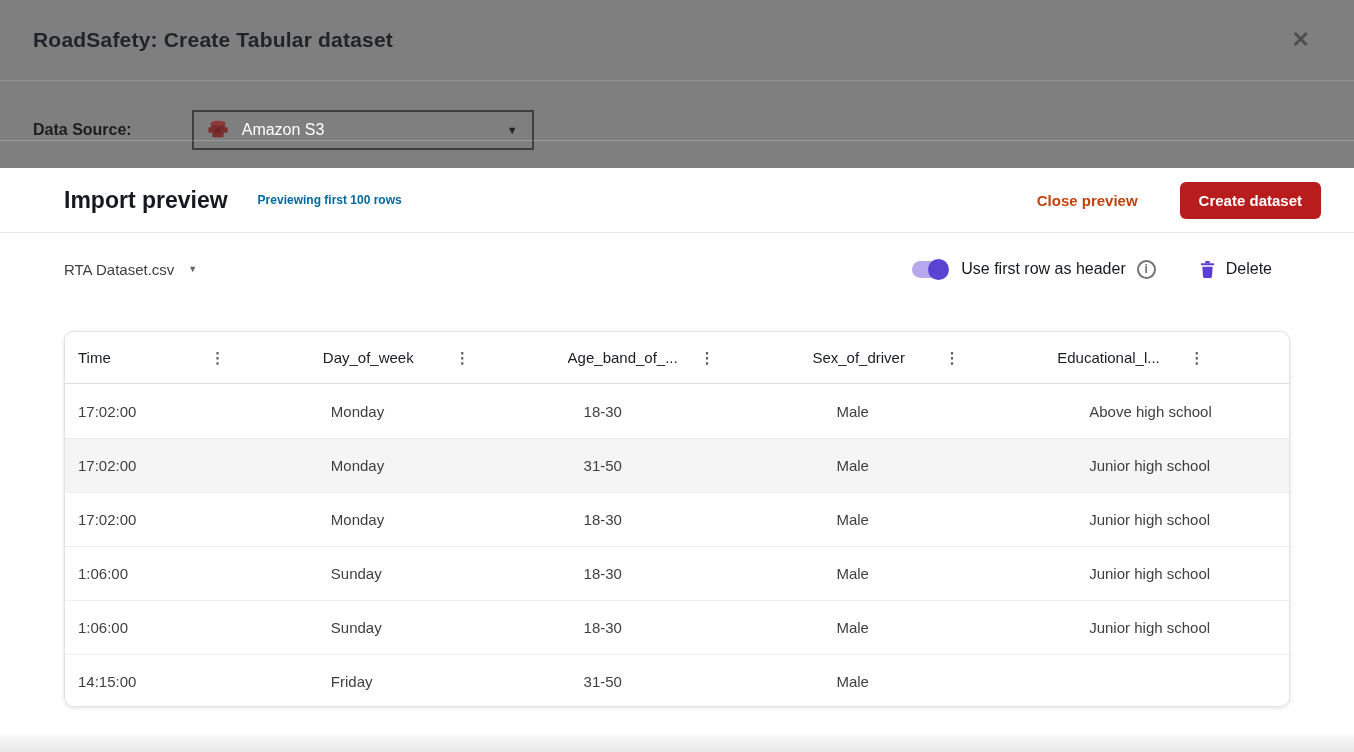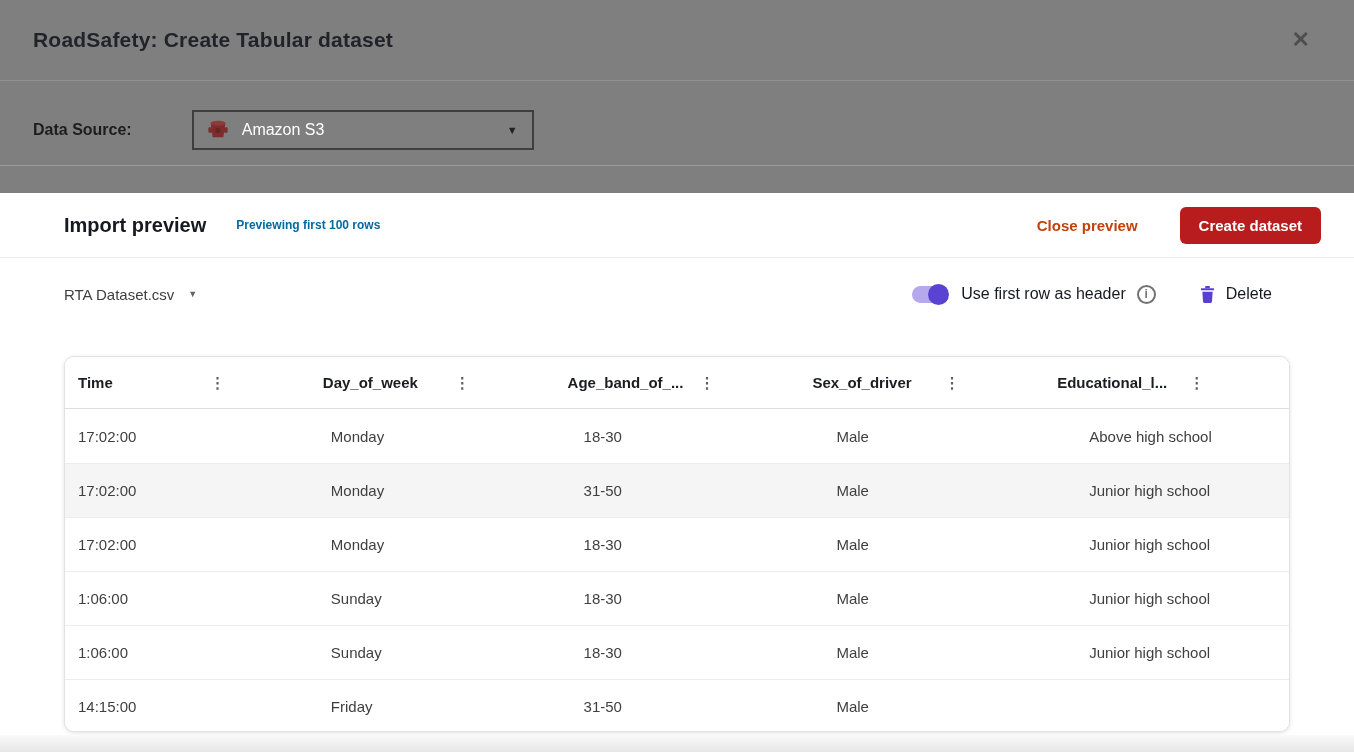--- a/index.html
+++ b/index.html
@@ -4,21 +4,21 @@
 <style>
   * { box-sizing: border-box; }
   html,body { margin:0; padding:0; }
   body {
     width:1354px; height:752px; overflow:hidden;
     font-family:"Liberation Sans", sans-serif;
     background:#ffffff; position:relative;
   }
 
   
-  .dim-header { height:193px; background:#7f7f7f; position:relative; }
+  .dim-header { height:168px; background:#7f7f7f; position:relative; }
   .modal-titlebar {
     height:81px; display:flex; align-items:center; justify-content:space-between;
     padding:0 44px 0 33px; border-bottom:1px solid #909090;
   }
   .modal-title { font-size:21px; font-weight:bold; color:#20242a; letter-spacing:.2px; }
   .close-icon { font-size:22px; color:#4e4e4e; cursor:pointer; line-height:1; font-weight:bold; }
   .datasource-row { display:flex; align-items:center; padding:29px 0 0 33px;gap:40px; }
   .ds-label { font-size:16px; font-weight:bold; color:#1d1d1d; margin-right:20px; }
   .ds-select {
     width:342px; height:40px; border:2px solid #3e3e3e;
@@ -30,21 +30,21 @@
   .dim-header::after {
     content:""; position:absolute; left:0; right:0; bottom:27px; height:1px;
     background:rgba(255,255,255,0.22);
   }
 
   
   .preview-header {
     height:65px; display:flex; align-items:center;
     padding:0 33px 0 64px; border-bottom:1px solid #eaeaea; background:#fff;
   }
-  .preview-title { font-size:20px; font-weight:bold; color:#16191f; }
+  .preview-title { font-size:23px; font-weight:bold; color:#16191f; }
   .preview-subtitle { font-size:12px; font-weight:bold; color:#0369a1; margin-left:30px; }
   .spacer { flex:1; }
   .close-link { font-size:15px; font-weight:bold; color:#c2410c; margin-right:42px; cursor:pointer; }
   .create-btn {
     background:#b91c1c; color:#fff; font-family:inherit; font-size:15px; font-weight:bold;
     border:none; border-radius:6px; padding:10px 19px; cursor:pointer;
   }
 
   .file-row { height:72px; display:flex; align-items:center; padding:0 82px 0 64px; background:#fff; }
   .file-name { font-size:15px; color:#3f3f3f; }
@@ -73,21 +73,21 @@
     margin:26px 64px 0; width:1226px; height:376px;
     border:1px solid #e2e2e2; border-radius:10px; background:#fff;
     box-shadow:0 1px 4px rgba(0,0,0,0.12); overflow:hidden;
   }
   .thead {
     display:grid; grid-template-columns:repeat(5,1fr); height:52px;
     align-items:center; border-bottom:1px solid #dedede; background:#fff;
   }
   .th { display:flex; align-items:center; padding-left:13px; }
   .th-label {
-    width:128px; font-size:15px; font-weight:bold; color:#1a1d21;
+    width:128px; font-size:15px; font-weight:normal; color:#1a1d21;
     white-space:nowrap; overflow:hidden;
   }
   .kebab { color:#5f5f5f; font-size:15px; font-weight:bold; cursor:pointer; margin-left:4px; }
   .tbody .tr {
     display:grid; grid-template-columns:repeat(5,1fr); height:54px;
     align-items:center; border-top:1px solid #ededed; background:#fff;gap:40px;
   }
   .tbody .tr:first-child { border-top:none; }
   .tbody .tr.tr-alt { background:#f5f5f5; }
   .td { padding-left:13px; font-size:15px; color:#3f3f3f; white-space:nowrap; overflow:hidden; }

